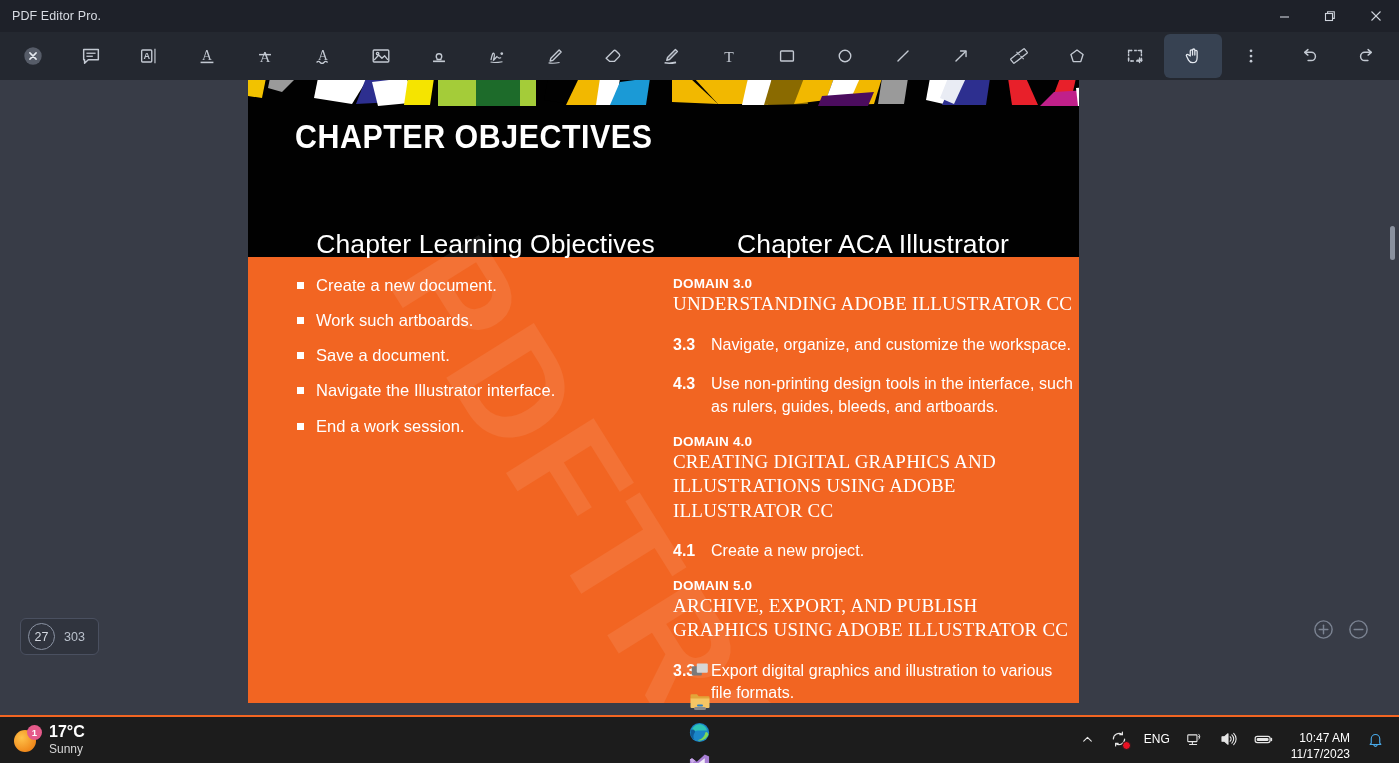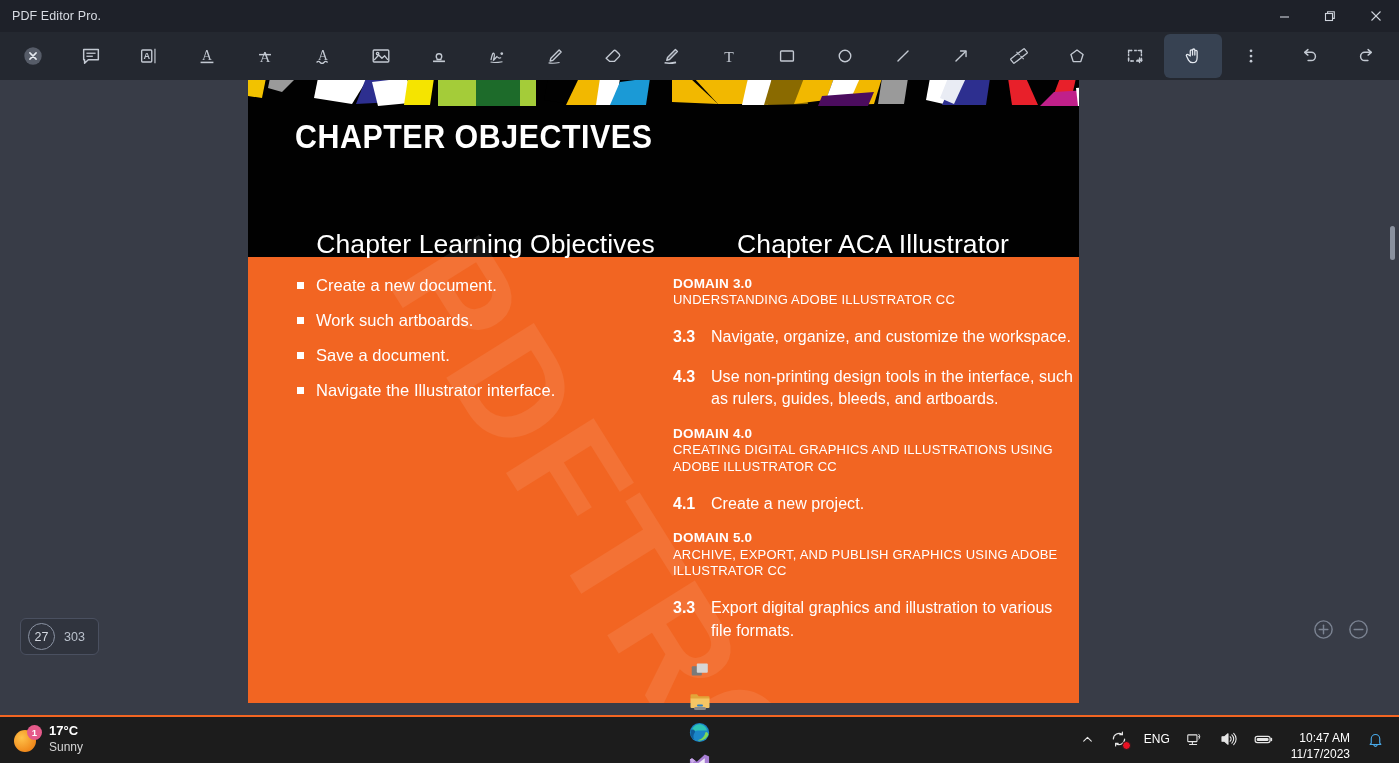--- a/index.html
+++ b/index.html
@@ -97,22 +97,23 @@
     content:""; position:absolute; left:4px; top:7px;
     width:7px; height:7px; background:#ffffff;
   }
 
   .domain-block { margin-bottom:2px; }
   .domain-name {
     color:#ffffff; font-size:13.5px; font-weight:bold; line-height:1.28;
     letter-spacing:.2px;
   }
   .domain-desc {
-    color:#ffffff; font-size:13px; font-weight:400; line-height:1.28;
+    color:#ffffff; font-size:19px; font-weight:400; line-height:1.28;
     letter-spacing:.2px;
+    font-family:Liberation Serif, serif;
   }
   .obj-row {
     display:flex; margin-top:17px; margin-bottom:11px;
   }
   .obj-num {
     flex:0 0 38px; color:#ffffff; font-size:16px; font-weight:bold; line-height:1.42;
   }
   .obj-text {
     flex:1 1 auto; color:#ffffff; font-size:16px; font-weight:400; line-height:1.42;
     letter-spacing:.05px;
@@ -166,21 +167,21 @@
   .sun-disc {
     position:absolute; left:0; top:4px; width:22px; height:22px; border-radius:50%;
     background:radial-gradient(circle at 35% 35%, #ffc24a, #f08a1c 70%);
   }
   .sun-badge {
     position:absolute; right:-2px; top:-1px; width:15px; height:15px; border-radius:50%;
     background:#e55a8a; color:#fff; font-size:9.5px; font-weight:bold;
     display:flex; align-items:center; justify-content:center;
   }
   .weather-txt { line-height:1.25; }
-  .weather-temp { color:#ffffff; font-size:13px; font-weight:bold; }
+  .weather-temp { color:#ffffff; font-size:16px; font-weight:bold; }
   .weather-cond { color:#d6d6d6; font-size:12px; }
 
   .tb-center {
     position:absolute; left:0; top:0; width:1399px; height:48px;
     display:flex; align-items:center; justify-content:center; gap:8px;
     pointer-events:none;
     flex-direction:column;
   }
   .tb-center > * { pointer-events:auto; }
   .win-logo {
@@ -482,20 +483,21 @@
 
       <div class="watermark">PDFTRON</div>
 
       <div class="col-left">
         <div class="col-h">Chapter Learning Objectives</div>
         <ul class="bullets">
           <li>Create a new document.</li>
           <li>Work such artboards.</li>
           <li>Save a document.</li>
           <li>Navigate the Illustrator interface.</li>
+          <li>End a work session.</li>
         </ul>
       </div>
 
       <div class="col-right">
         <div class="col-h">Chapter ACA Illustrator</div>
 
         <div class="domain-block">
           <div class="domain-name">DOMAIN 3.0</div>
           <div class="domain-desc">UNDERSTANDING ADOBE ILLUSTRATOR CC</div>
         </div>

